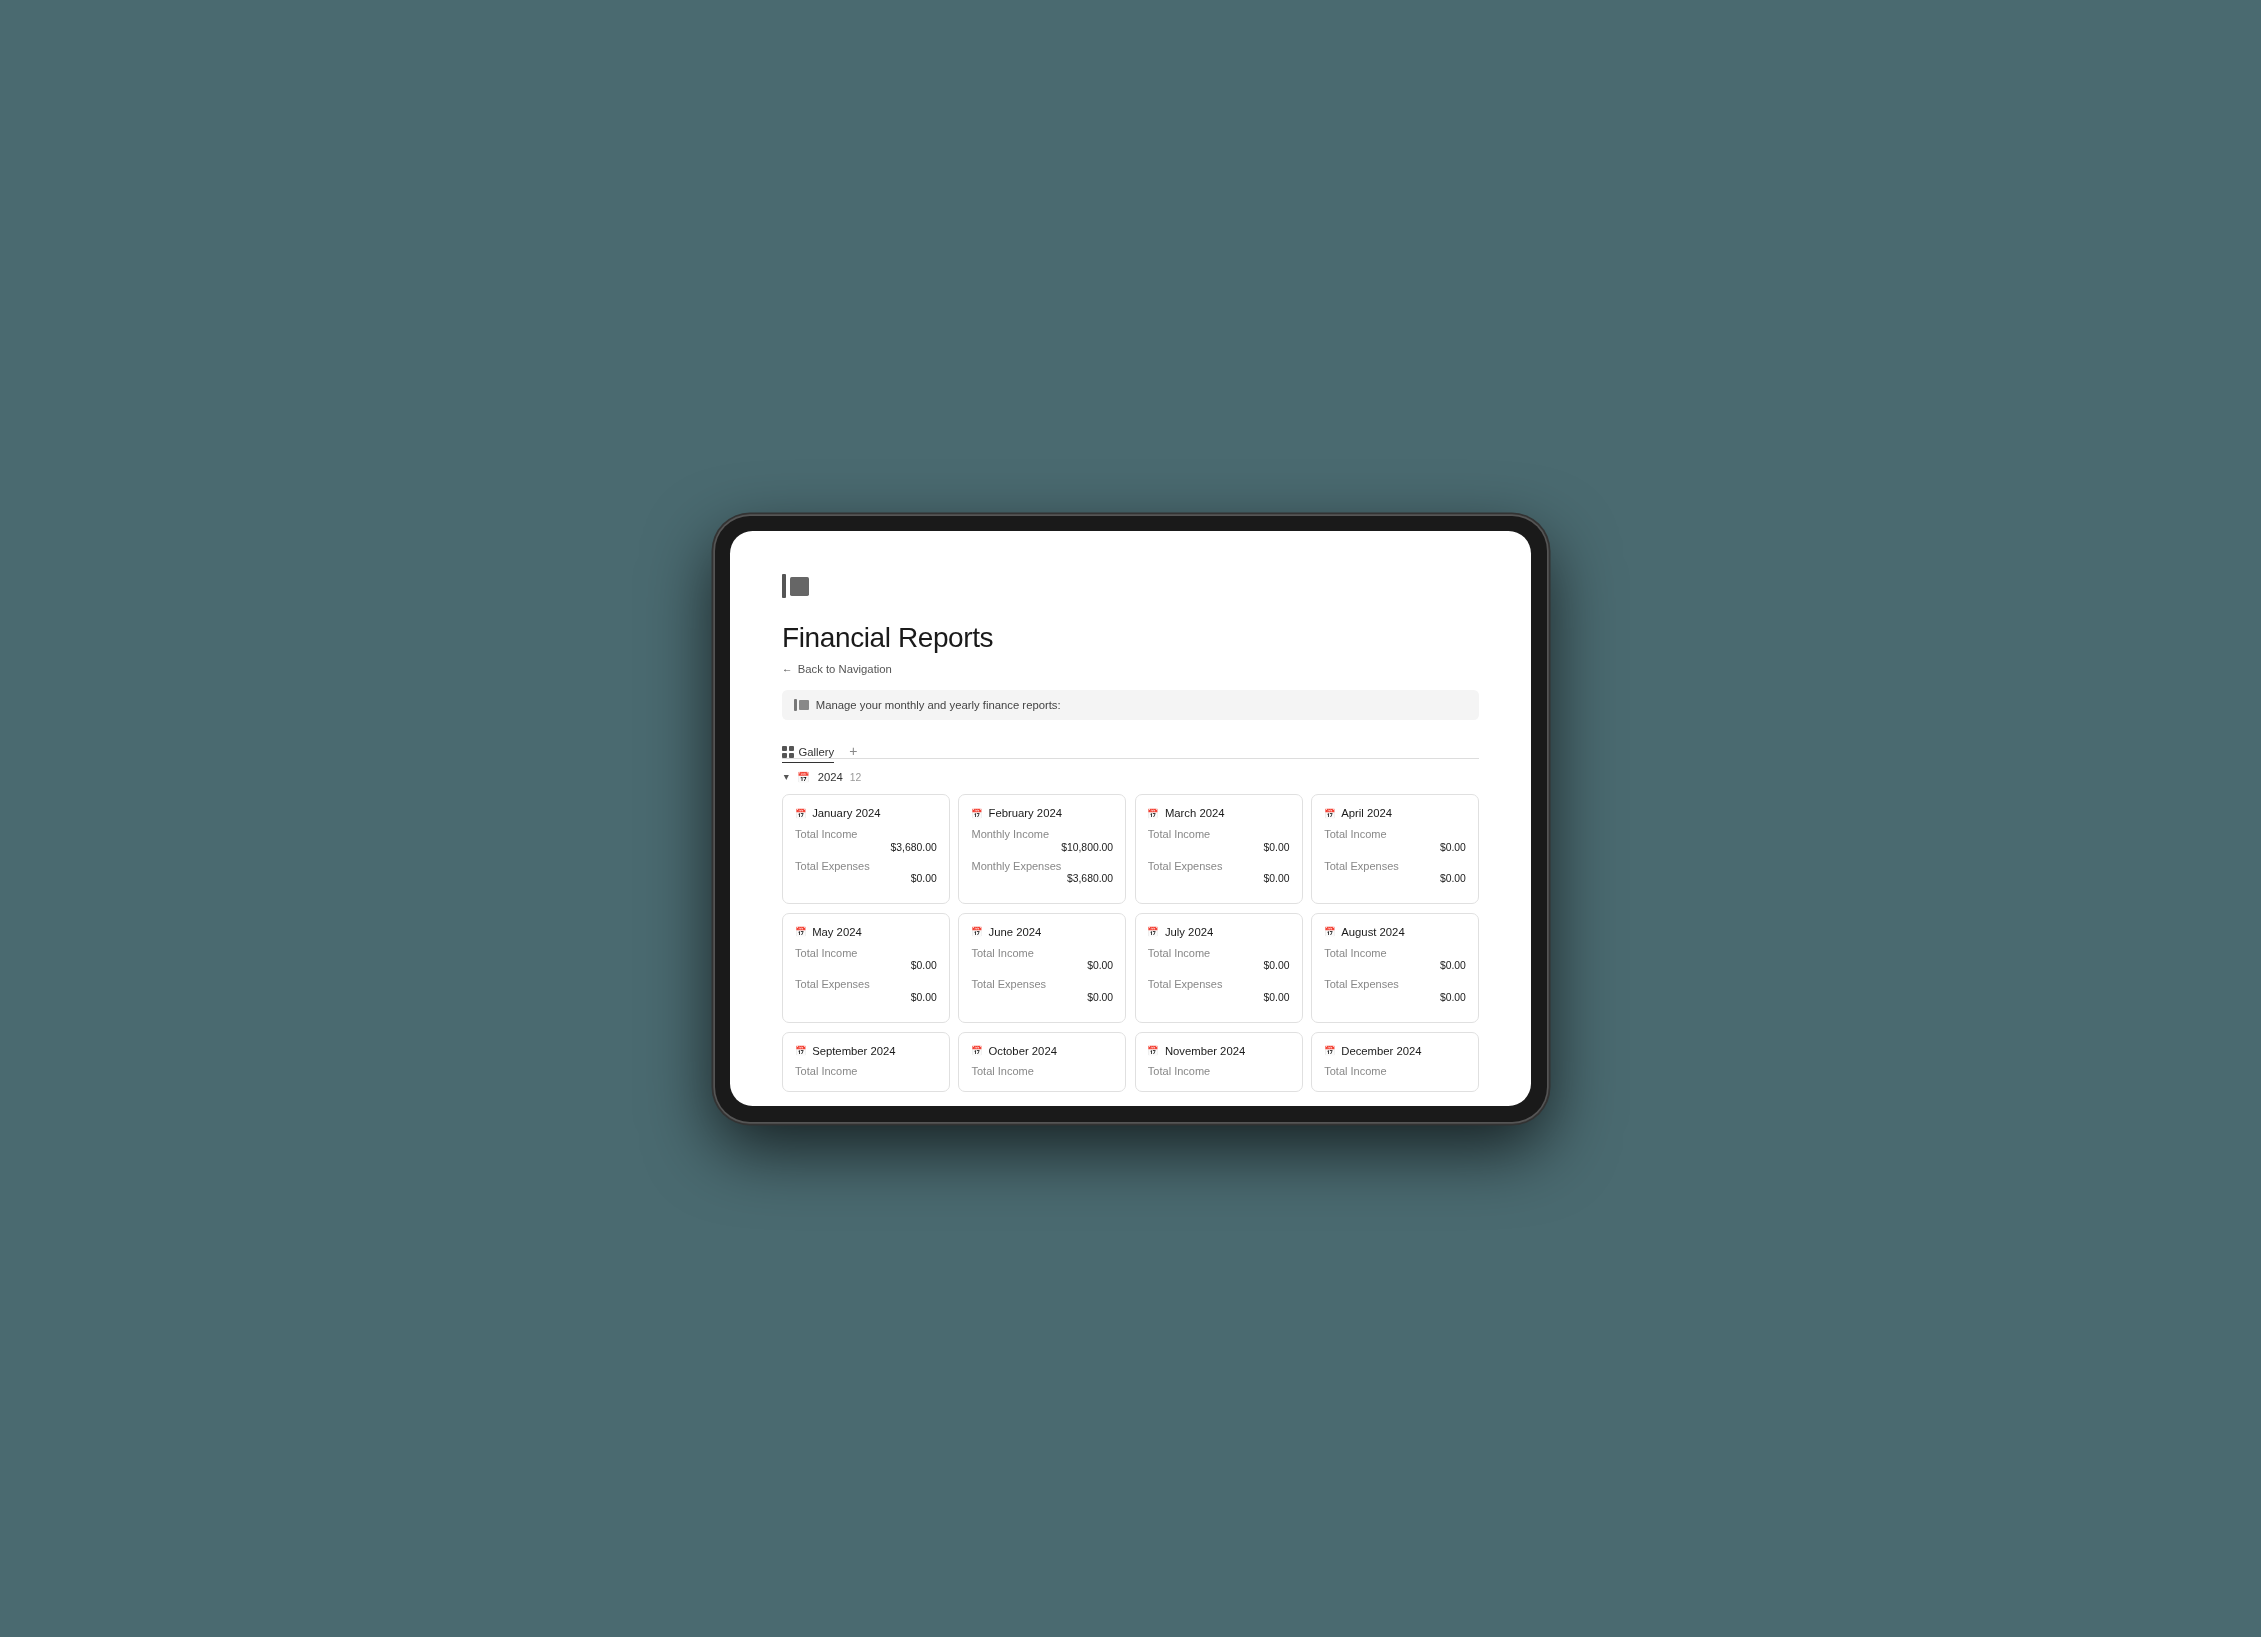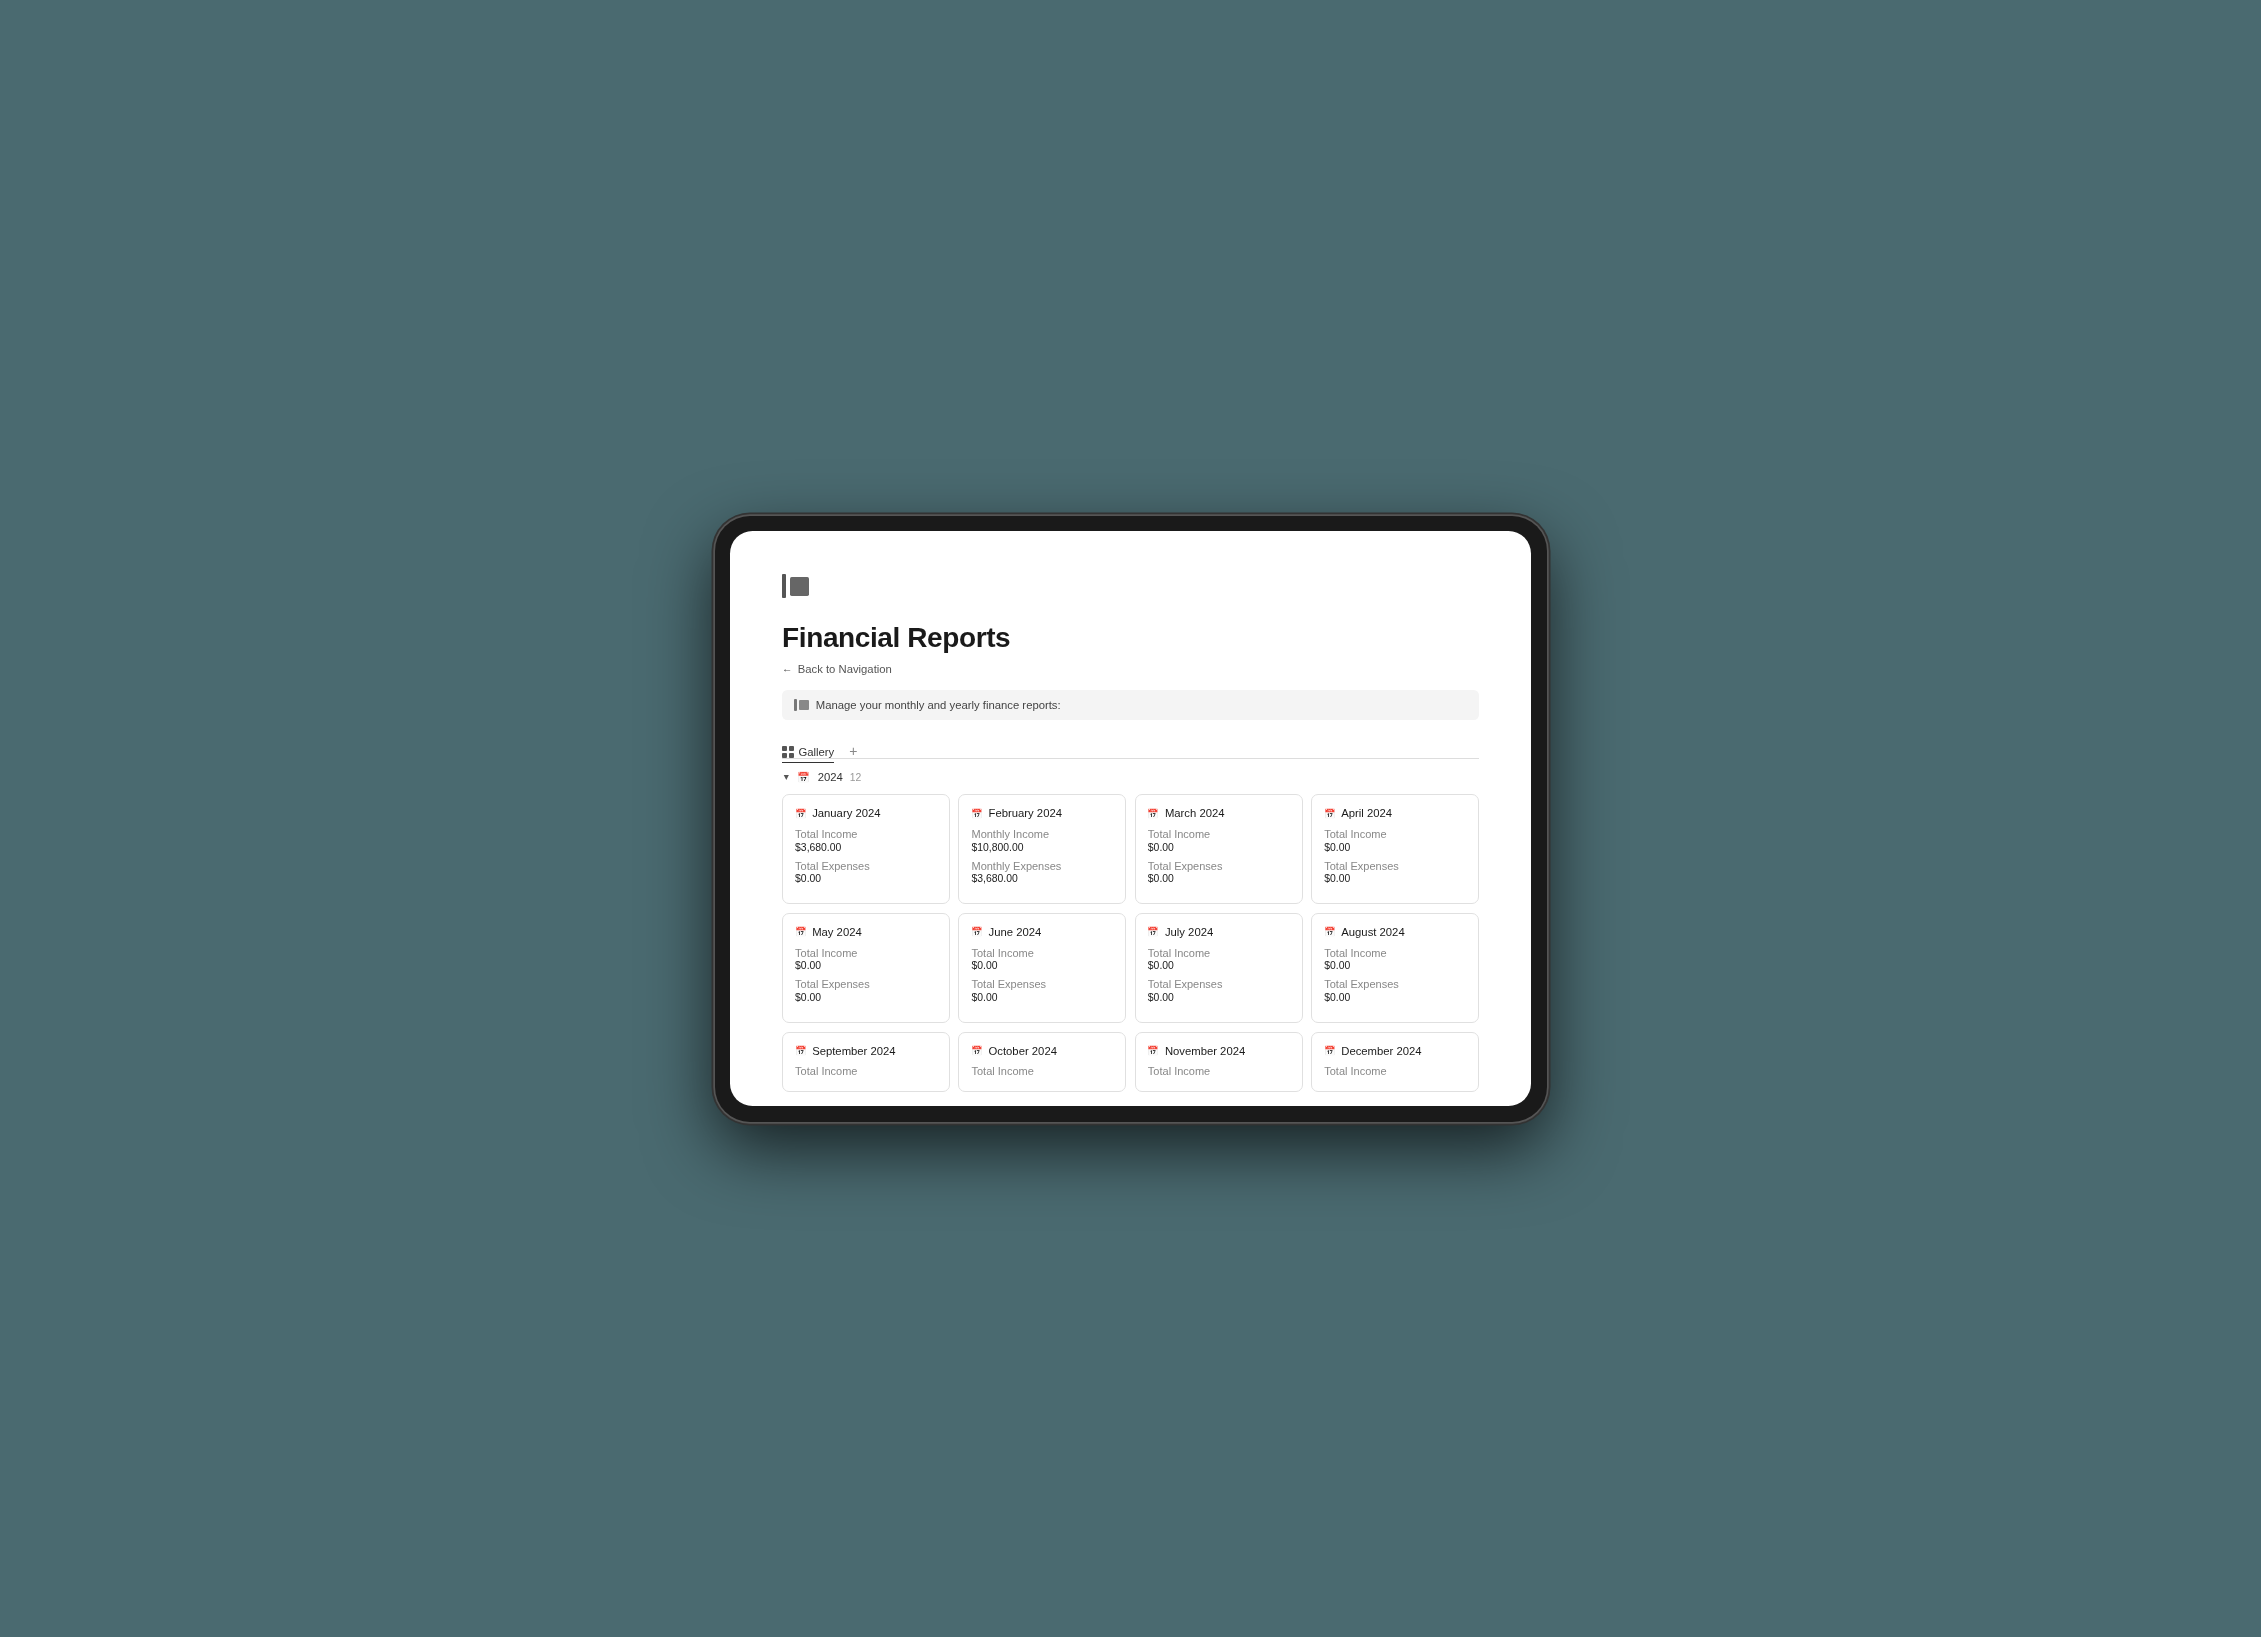--- a/index.html
+++ b/index.html
@@ -63,21 +63,21 @@
       width: 19px;
       height: 19px;
       background: #666;
       border-radius: 1.7px;
       margin-left: 2.6px;
     }
 
     
     .page-title {
       font-size: 28px;
-      font-weight: 700;
+      font-weight: 400;
       color: #1a1a1a;
       margin-bottom: 8.7px;
       letter-spacing: -0.4px;
     }
 
     
     .back-nav {
       display: flex;
       align-items: center;
       gap: 5.2px;
@@ -229,20 +229,21 @@
 
     .card-label {
       font-size: 11px;
       color: #888;
       margin-bottom: 1.7px;
     }
     .card-value {
       font-size: 10.4px;
       color: #1a1a1a;
       margin-bottom: 7px;
+      text-align: right;
     }
   </style>
 </head>
 <body>
 
 <div class="device-frame">
   <div class="device-screen">
     <div class="page-content">
 
       <div class="logo-area">

